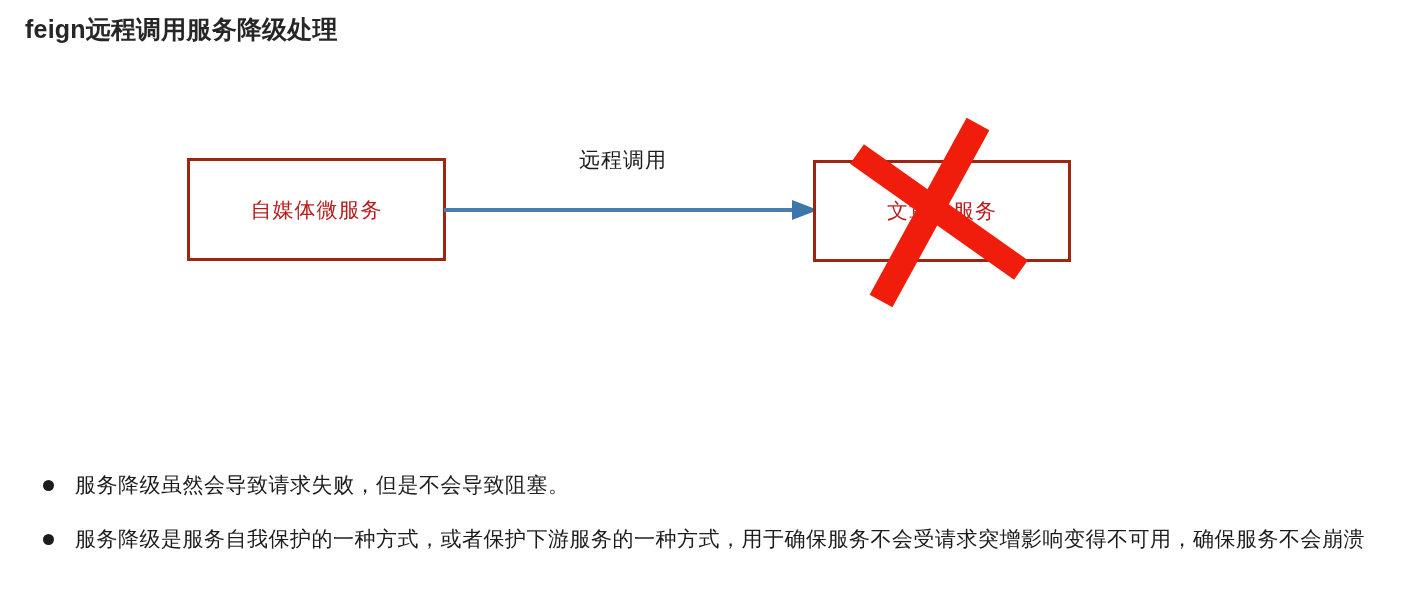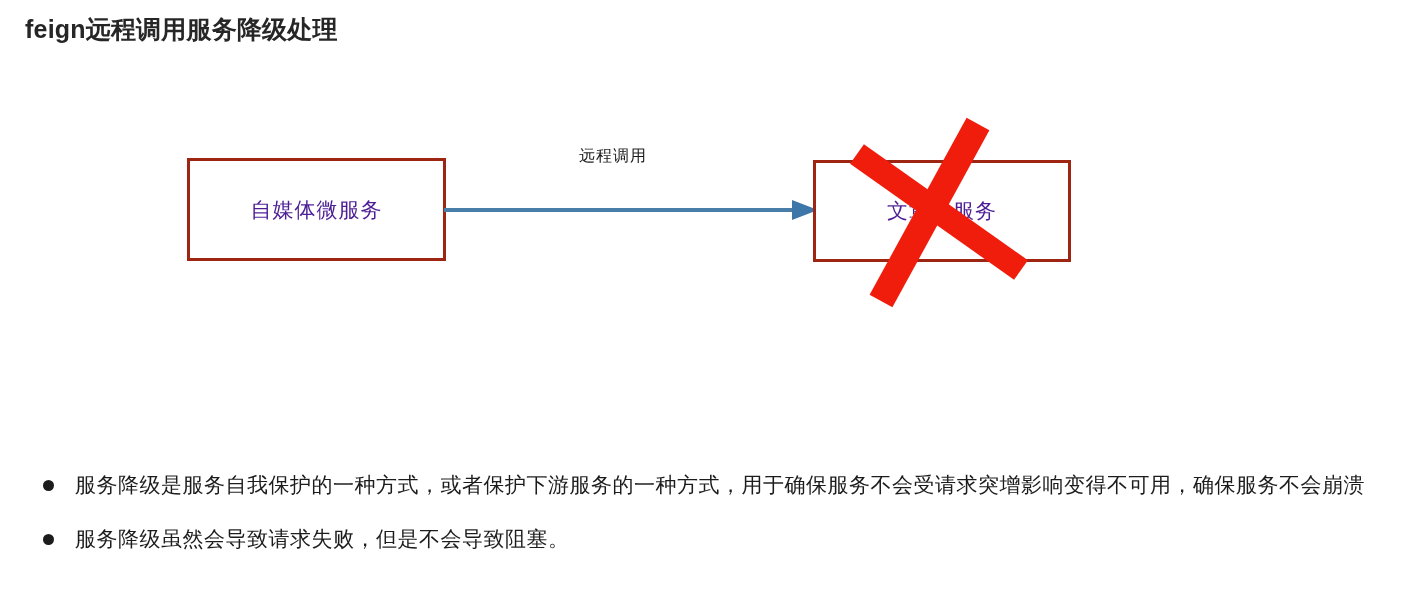--- a/index.html
+++ b/index.html
@@ -48,21 +48,21 @@
     position: absolute;
     box-sizing: border-box;
     background: #ffffff;
     border: 3px solid #9e2512;
     display: flex;
     align-items: center;
     justify-content: center;
   }
   .svc-box .svc-label {
     font-size: 21px;
-    color: #4c1d95;
+    color: #b91c1c;
     letter-spacing: 1px;
     white-space: nowrap;
   }
 
   #box-self-media {
     left: 187px;
     top: 158px;
     width: 259px;
     height: 103px;
   }
@@ -70,21 +70,21 @@
     left: 813px;
     top: 160px;
     width: 258px;
     height: 102px;
   }
 
   .arrow-label {
     position: absolute;
     left: 579px;
     top: 146px;
-    font-size: 16px;
+    font-size: 21px;
     color: #1c1c1c;
     letter-spacing: 1px;
     white-space: nowrap;
   }
 
   .arrow-svg {
     position: absolute;
     left: 440px;
     top: 190px;
     width: 390px;
@@ -152,21 +152,21 @@
     <svg class="cross-svg" viewBox="0 0 200 205">
       <line x1="133" y1="14" x2="36" y2="191" stroke="#f01d0c" stroke-width="26" stroke-linecap="butt"></line>
       <line x1="12" y1="44" x2="176" y2="160" stroke="#f01d0c" stroke-width="24" stroke-linecap="butt"></line>
     </svg>
 
   </div>
 
   <div class="bullet-list">
     <div class="bullet-item">
       <span class="bullet-dot"></span>
-      <span>服务降级是服务自我保护的一种方式，或者保护下游服务的一种方式，用于确保服务不会受请求突增影响变得不可用，确保服务不会崩溃</span>
+      <span>服务降级虽然会导致请求失败，但是不会导致阻塞。</span>
     </div>
     <div class="bullet-item">
       <span class="bullet-dot"></span>
-      <span>服务降级虽然会导致请求失败，但是不会导致阻塞。</span>
+      <span>服务降级是服务自我保护的一种方式，或者保护下游服务的一种方式，用于确保服务不会受请求突增影响变得不可用，确保服务不会崩溃</span>
     </div>
   </div>
 
 </div>
 
 </body></html>

